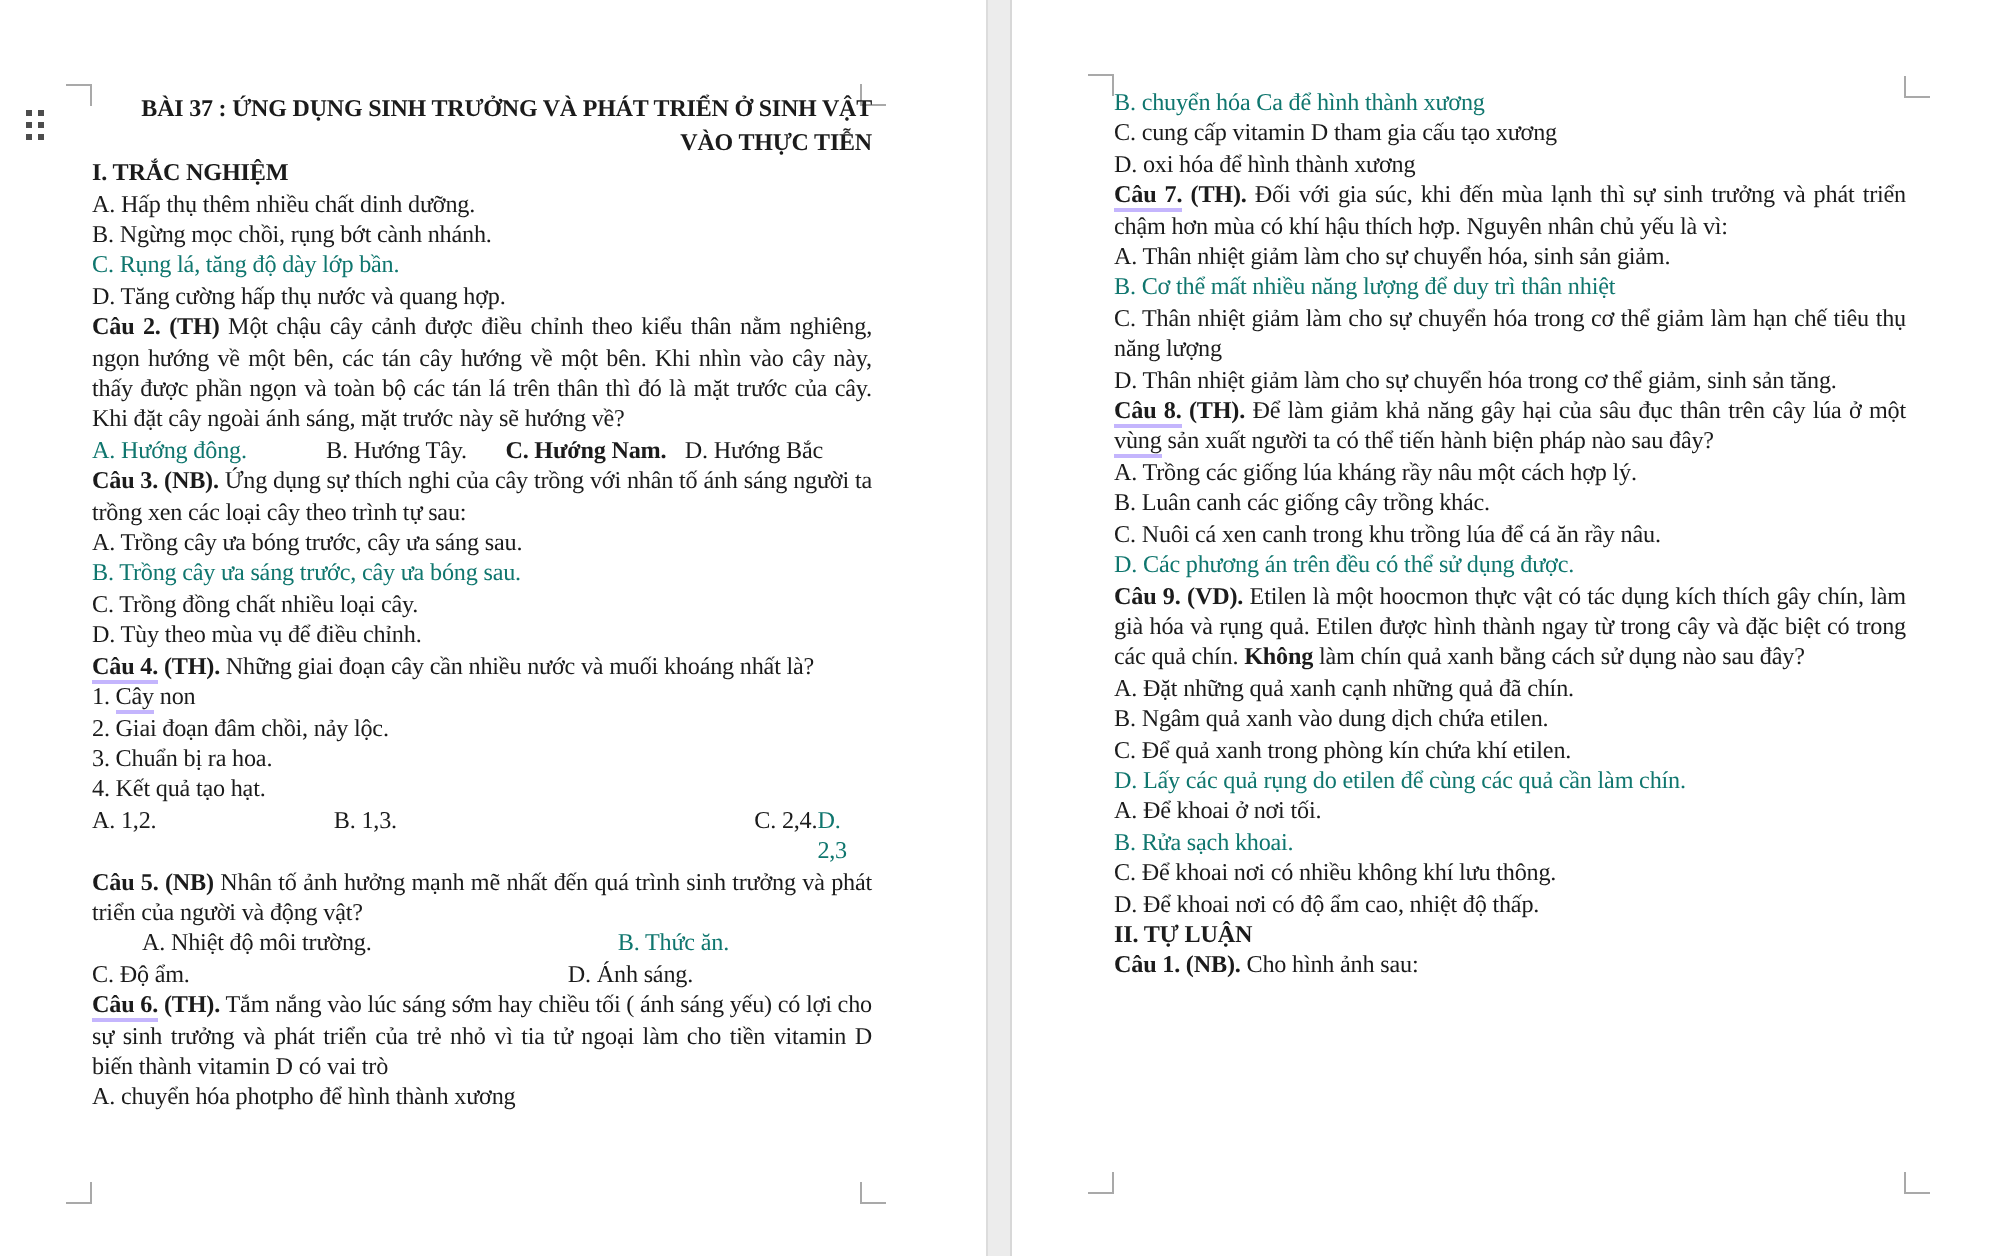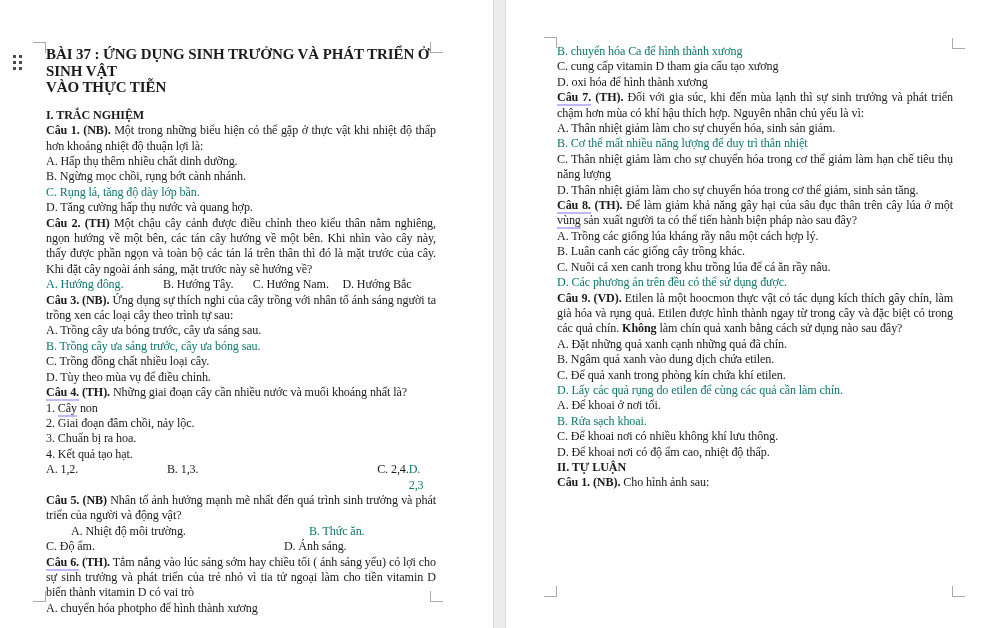--- a/index.html
+++ b/index.html
@@ -27,21 +27,21 @@
   .crop.tr { border-bottom:1px solid #a9a9a9; border-left:1px solid #a9a9a9; }
   .crop.bl { border-bottom:1px solid #a9a9a9; border-right:1px solid #a9a9a9; }
   .crop.br { border-bottom:1px solid #a9a9a9; border-left:1px solid #a9a9a9; }
   
   .page-content {
     position:absolute; color:#1b1b1b; font-size:12.1px; line-height:15.4px;
     letter-spacing:-0.1px;
   }
   #pc0 { left:46px; top:46px; width:390px; }
   #pc1 { left:557px; top:44px; width:396px; }
-  .blk-title { text-align:left; font-weight:bold; font-size:15px; line-height:16.6px; margin-bottom:12px; }
+  .blk-title { text-align:right; font-weight:bold; font-size:12px; line-height:16.6px; }
   .blk-heading { font-weight:bold; }
   .blk-para { text-align:justify; }
   .blk-line { text-align:left; }
   .blk-cols { display:flex; }
   .blk-cols .col { flex:0 0 auto; }
   .blk-cols .col.last { flex:1 1 auto; }
   .rn.b  { font-weight:bold; }
   .rn.rd { color:#0f766e; }
   .rn.sq { border-bottom:2px solid #c4b5fd; }
 </style>
@@ -68,30 +68,29 @@
 <div class="crop tr" style="left:952px; top:38px;"></div>
 <div class="crop bl" style="left:544px; top:586px;"></div>
 <div class="crop br" style="left:952px; top:586px;"></div>
 
 <div id="pc0" class="page-content">
     <div class="blk-title">
       <div>BÀI 37 : ỨNG DỤNG SINH TRƯỞNG VÀ PHÁT TRIỂN Ở SINH VẬT</div>
       <div>VÀO THỰC TIỄN</div>
     </div>
     <div class="blk-heading"><span class="rn b">I. TRẮC NGHIỆM</span></div>
-    <div class="blk-para"><span class="rn b">Câu 1. (NB).</span><span class="rn"> Một trong những biểu hiện có thể gặp ở thực vật khi nhiệt độ thấp hơn khoảng nhiệt độ thuận lợi là:</span></div>
     <div class="blk-line"><span class="rn">A. Hấp thụ thêm nhiều chất dinh dưỡng.</span></div>
     <div class="blk-line"><span class="rn">B. Ngừng mọc chồi, rụng bớt cành nhánh.</span></div>
     <div class="blk-line"><span class="rn rd">C. Rụng lá, tăng độ dày lớp bần.</span></div>
     <div class="blk-line"><span class="rn">D. Tăng cường hấp thụ nước và quang hợp.</span></div>
     <div class="blk-para"><span class="rn b">Câu 2. (TH)</span><span class="rn"> Một chậu cây cảnh được điều chỉnh theo kiểu thân nằm nghiêng, ngọn hướng về một bên, các tán cây hướng về một bên. Khi nhìn vào cây này, thấy được phần ngọn và toàn bộ các tán lá trên thân thì đó là mặt trước của cây. Khi đặt cây ngoài ánh sáng, mặt trước này sẽ hướng về?</span></div>
     <div class="blk-cols">
       <div class="col" style="width: 30%;"><span class="rn rd">A. Hướng đông.</span></div>
       <div class="col" style="width: 23%;"><span class="rn">B. Hướng Tây.</span></div>
-      <div class="col" style="width: 23%;"><span class="rn">C. Hướng Nam.</span></div>
+      <div class="col" style="width: 23%; font-weight: bold;"><span class="rn">C. Hướng Nam.</span></div>
       <div class="col last"><span class="rn">D. Hướng Bắc</span></div>
     </div>
     <div class="blk-para"><span class="rn b">Câu 3. (NB).</span><span class="rn"> Ứng dụng sự thích nghi của cây trồng với nhân tố ánh sáng người ta trồng xen các loại cây theo trình tự sau:</span></div>
     <div class="blk-line"><span class="rn">A. Trồng cây ưa bóng trước, cây ưa sáng sau.</span></div>
     <div class="blk-line"><span class="rn rd">B. Trồng cây ưa sáng trước, cây ưa bóng sau.</span></div>
     <div class="blk-line"><span class="rn">C. Trồng đồng chất nhiều loại cây.</span></div>
     <div class="blk-line"><span class="rn">D. Tùy theo mùa vụ để điều chỉnh.</span></div>
     <div class="blk-para"><span class="rn b sq">Câu 4.</span><span class="rn b"> (TH).</span><span class="rn"> Những giai đoạn cây cần nhiều nước và muối khoáng nhất là?</span></div>
     <div class="blk-line"><span class="rn">1. </span><span class="rn sq">Cây</span><span class="rn"> non</span></div>
     <div class="blk-line"><span class="rn">2. Giai đoạn đâm chồi, nảy lộc.</span></div>

